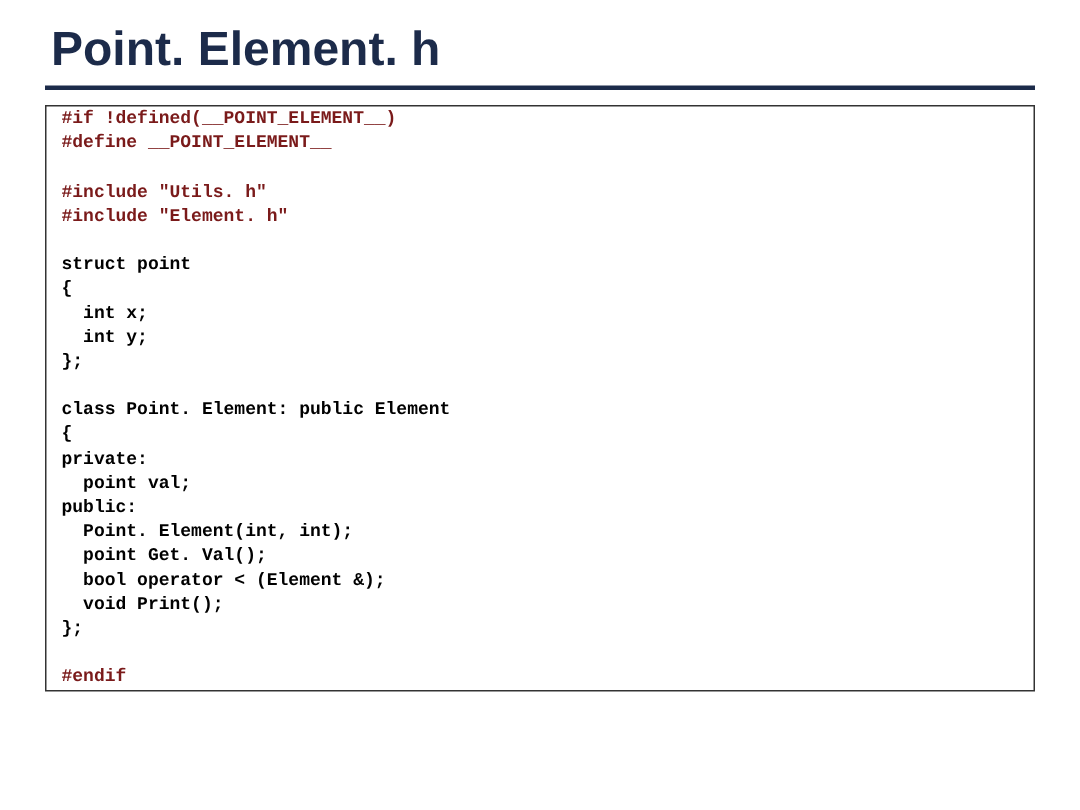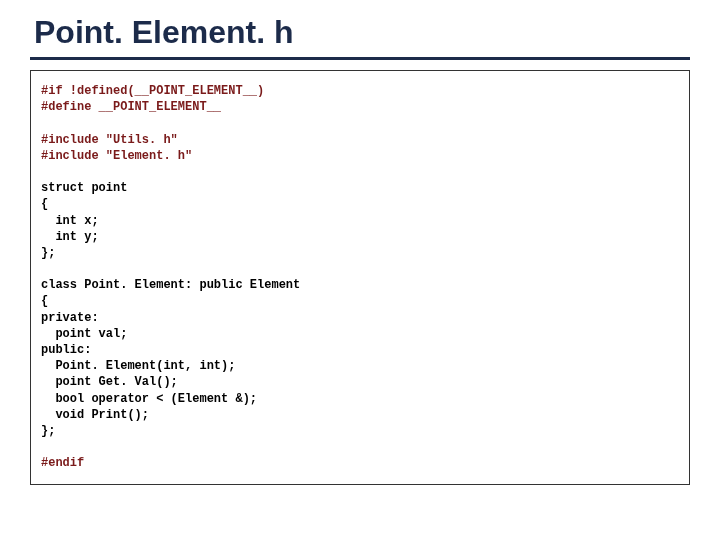--- a/index.html
+++ b/index.html
@@ -20,21 +20,21 @@
   .title {
     font-size: 32px;
     font-weight: bold;
     color: #1c2b4a;
     padding: 4px 0 6px 4px;
     border-bottom: 3px solid #1c2b4a;
     margin-bottom: 10px;
   }
   .codebox {
     border: 1px solid #333;
-    padding: 12px 10px;
+    padding: 0 10px;
     font-family: "Courier New", Courier, monospace;
     font-size: 12px;
     font-weight: bold;
     line-height: 1.35;
     color: #000;
     white-space: pre;
   }
   .kw { color: #7a1a1a; }
 </style>
 </head>

